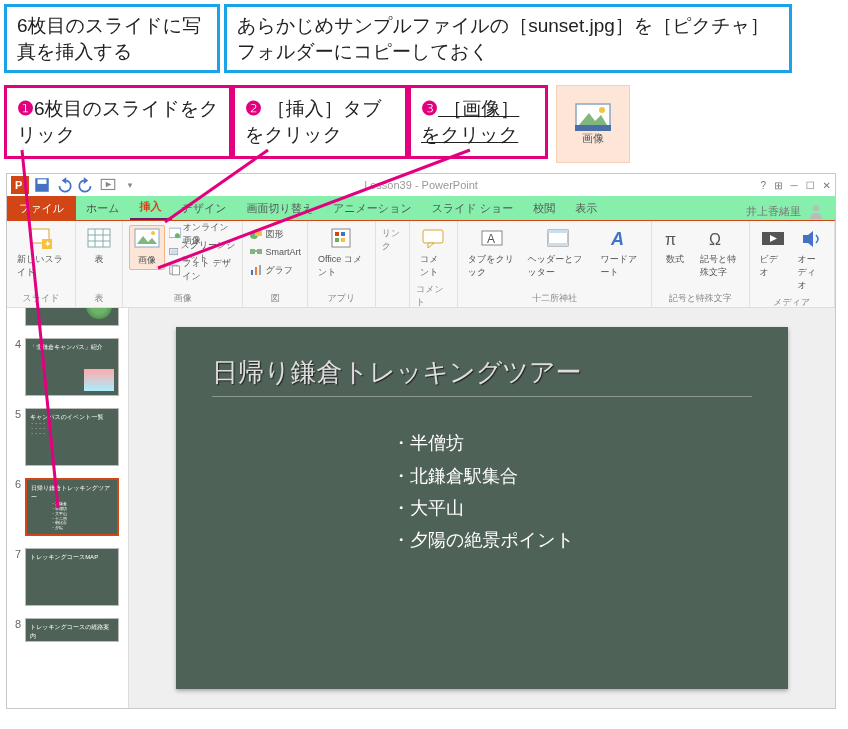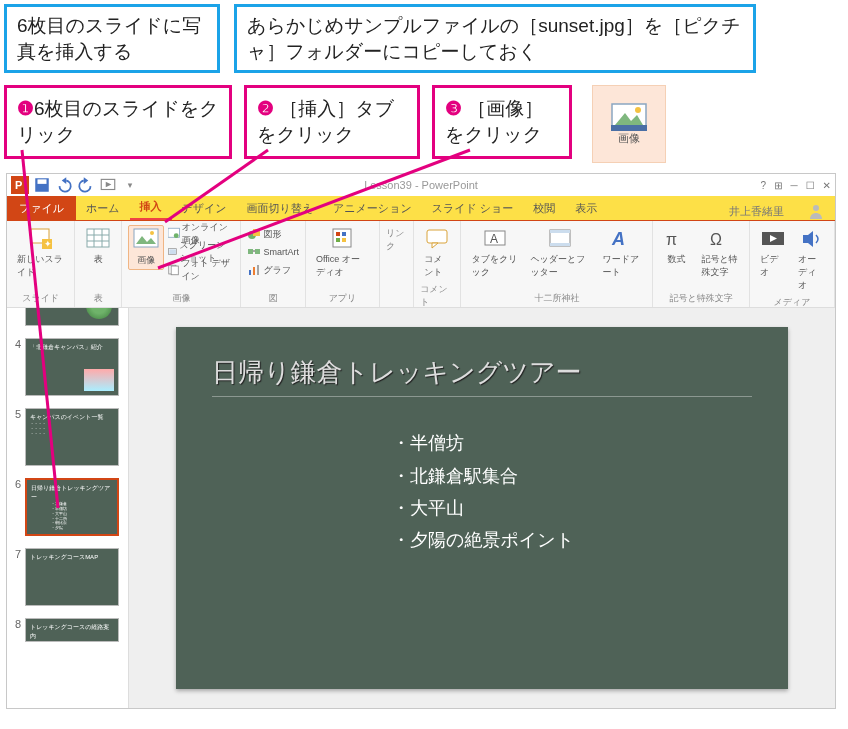--- a/index.html
+++ b/index.html
@@ -1,35 +1,35 @@
 <!DOCTYPE html>
 <html><head>
 <meta charset="utf-8">
 <style>
   * { box-sizing: border-box; margin: 0; padding: 0; }
   body { font-family: "Meiryo", "Yu Gothic", sans-serif; width: 848px; background: #fff; }
   
   
-  .top-callouts { display: flex; gap: 14px; padding: 4px 4px 12px 4px; }
+  .top-callouts { display: flex; gap: 4px; padding: 4px 4px 12px 4px; }
   .callout-blue {
     border: 3px solid #1ba3e8; background: #fff; padding: 6px 10px;
     font-size: 19px; line-height: 1.35; color: #222;
   }
   .callout-blue.c1 { width: 216px; }
-  .callout-blue.c2 { width: 522px; }
-  
-  
-  .step-row { display: flex; gap: 12px; padding: 0 4px 4px 4px; align-items: flex-start; }
+  .callout-blue.c2 { width: 568px; }
+  
+  
+  .step-row { display: flex; gap: 0; padding: 0 4px 4px 4px; align-items: flex-start; }
   .callout-pink {
     border: 3px solid #e3007f; background: #fff; padding: 8px 10px;
     font-size: 19px; line-height: 1.35; color: #222;
   }
   .callout-pink.s1 { width: 228px; }
-  .callout-pink.s2 { width: 176px; }
-  .callout-pink.s3 { width: 140px; }
+  .callout-pink.s2 { width: 176px; font-family: Liberation Serif, serif; }
+  .callout-pink.s3 { width: 140px; text-decoration: underline; }
   .num-circle {
     display: inline-block; color: #e3007f; font-weight: bold;
   }
   .gazo-icon-box {
     width: 74px; height: 78px; background: #fde6d8; border: 1px solid #f5d0b5;
     display: flex; flex-direction: column; align-items: center; justify-content: center;
     font-size: 11px; color: #555; margin-left: 8px;
   }
   .gazo-icon-box svg { width: 36px; height: 28px; }
   
@@ -46,28 +46,28 @@
   }
   .qat { display: flex; align-items: center; gap: 4px; padding: 0 4px; }
   .qat-btn { width: 18px; height: 18px; display:flex; align-items:center; justify-content:center; }
   .title-center {
     position: absolute; left: 50%; transform: translateX(-50%);
     color: #999; font-size: 11px;
   }
   .titlebar-right { position: absolute; right: 4px; display: flex; align-items: center; gap: 8px; color: #777; }
   
   
-  .pp-tabs { display: flex; align-items: flex-end; height: 24px; background:#fde047; font-size: 11px; }
+  .pp-tabs { display: flex; align-items: flex-end; height: 24px; background:#86efac; font-size: 11px; }
   .tab-file {
     background: #d24615; color: #fff; padding: 4px 12px; height: 24px;
     display: flex; align-items: center;
   }
   .tab { padding: 4px 10px; color: #555; cursor: pointer; margin-top: 14px; }
-  .tab.active { color: #d24615; border-bottom: 2px solid #ef4444; font-weight: bold; }
-  .tabs-right { margin-left: auto; padding-right: 10px; color: #777; display:flex; align-items:center; gap:23px; }
+  .tab.active { color: #d24615; border-bottom: 2px solid #701a75; font-weight: bold; }
+  .tabs-right { margin-left: auto; padding-right: 10px; color: #777; display:flex; align-items:center; gap:6px; }
   
   
   .ribbon {
     height: 88px; background: #f7f7f7; border-top: 1px solid #d24615;
     border-bottom: 1px solid #ddd; display: flex; font-size: 9px; color: #555;
   }
   .ribbon-group {
     border-right: 1px solid #e2e2e2; padding: 4px 6px 2px 6px;
     display: flex; flex-direction: column; justify-content: space-between;
     align-items: center;
@@ -318,21 +318,21 @@
 
     <div class="ribbon-group">
       <div class="big-btn">
         <svg viewBox="0 0 26 24">
               <rect x="4" y="2" width="18" height="18" fill="#fff" stroke="#888"></rect>
               <rect x="7" y="5" width="4" height="4" fill="#d24615"></rect>
               <rect x="13" y="5" width="4" height="4" fill="#4472c4"></rect>
               <rect x="7" y="11" width="4" height="4" fill="#70ad47"></rect>
               <rect x="13" y="11" width="4" height="4" fill="#f5c242"></rect>
             </svg>
-        <span>Office オーディオ</span>
+        <span>Office コメント</span>
       </div>
       <div class="ribbon-group-label">アプリ</div>
     </div>
 
     <div class="ribbon-group">
       <div class="ribbon-group-label">リンク</div>
     </div>
 
     <div class="ribbon-group">
       <div class="big-btn">

